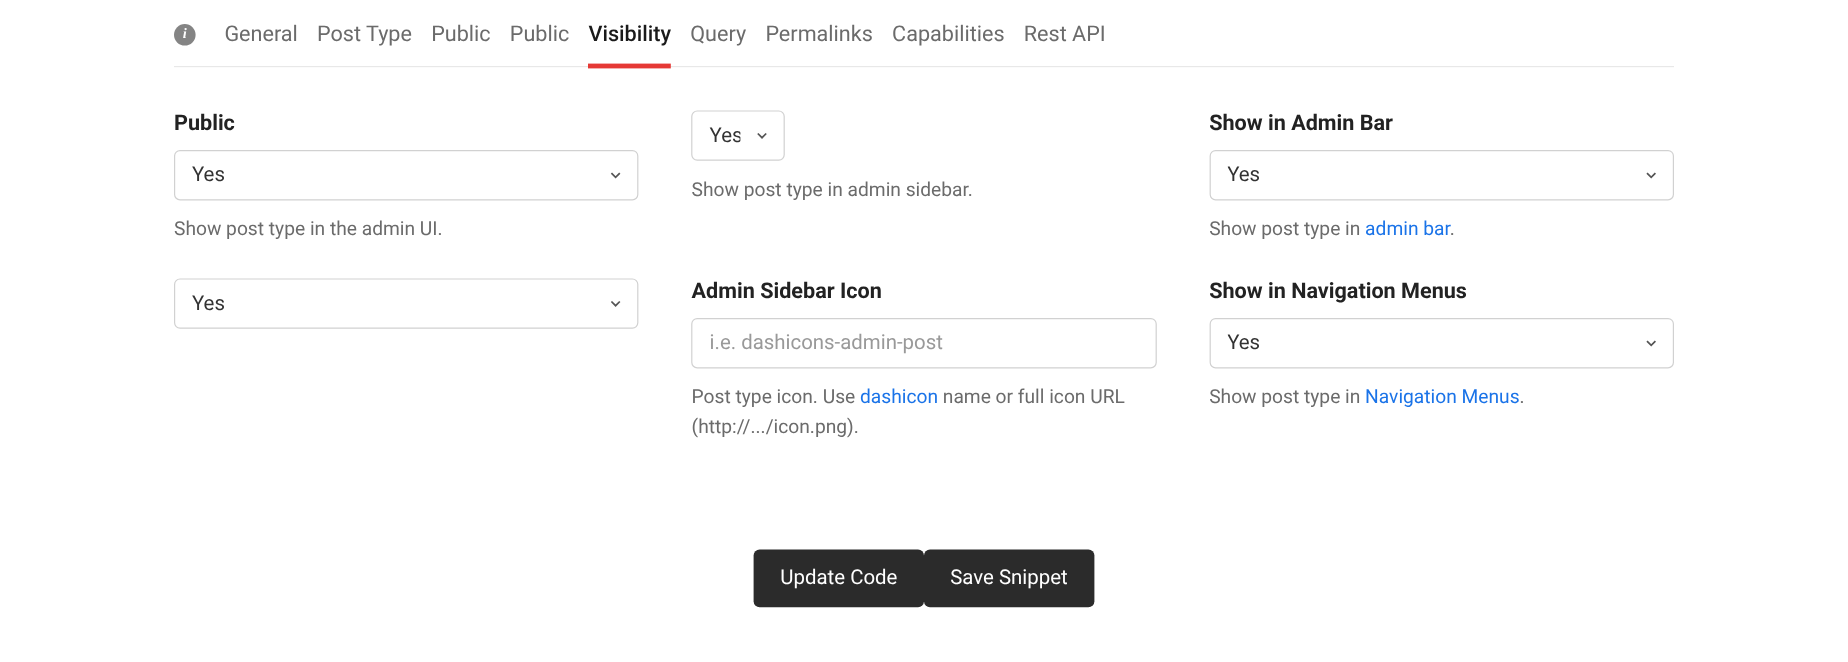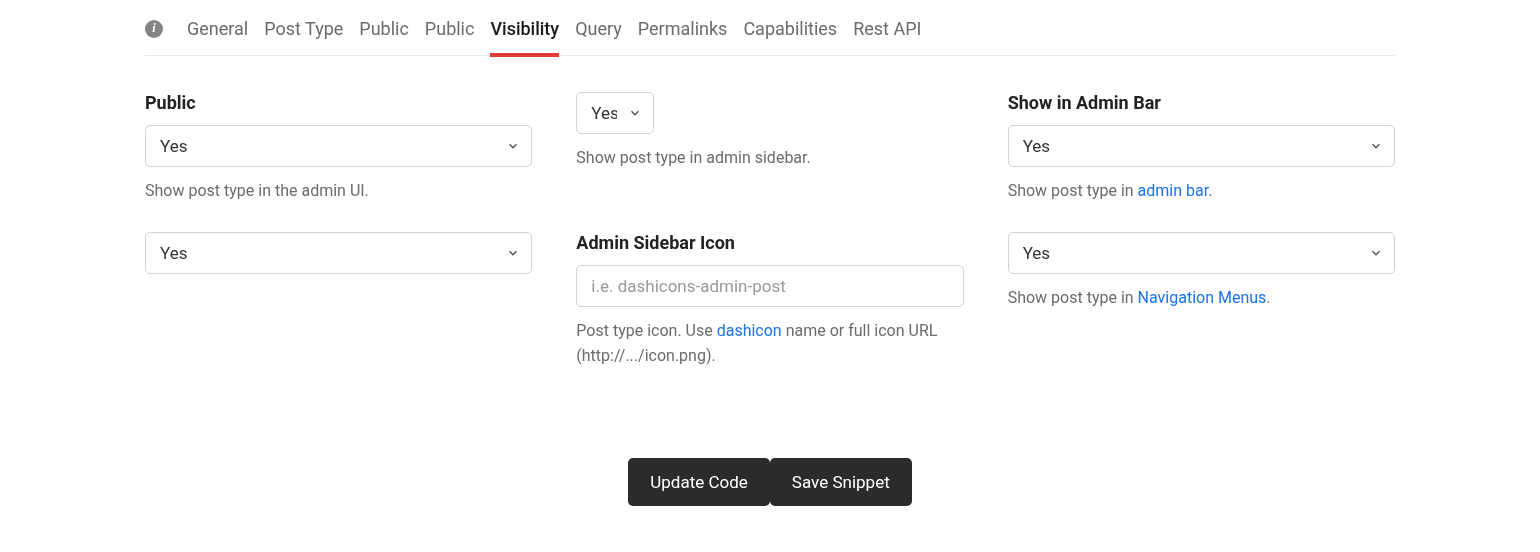--- a/index.html
+++ b/index.html
@@ -233,20 +233,21 @@
 
     <div class="field">
       <label class="field-label">Admin Sidebar Icon</label>
       <div class="select-wrap">
         <input type="text" class="text-input" placeholder="i.e. dashicons-admin-post" value="" style="">
       </div>
       <div class="help-text"><span>Post type icon. Use </span><a href="#">dashicon</a><span> name or full icon URL (http://.../icon.png).</span></div>
     </div>
 
     <div class="field">
+      <label class="field-label">Show in Navigation Menus</label>
       <div class="select-wrap">
         <div class="select-container">
           <select class="select">
             <option>Yes</option>
           </select>
           <span class="chevron">
             <svg width="14" height="14" viewBox="0 0 24 24" fill="none" stroke="currentColor" stroke-width="2.5">
                 <polyline points="6 9 12 15 18 9"></polyline>
               </svg>
           </span>

